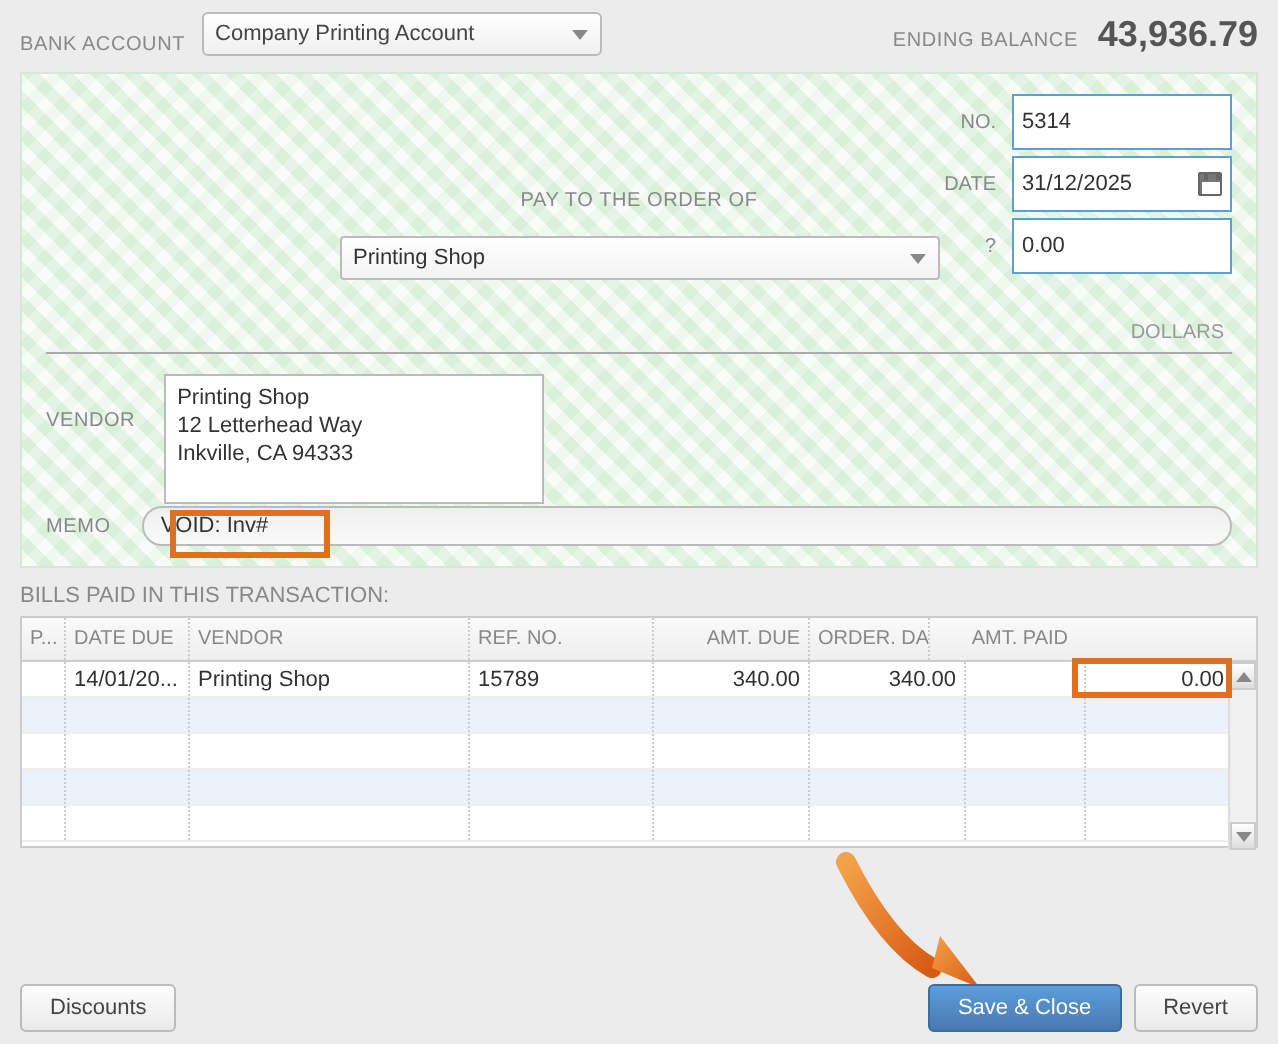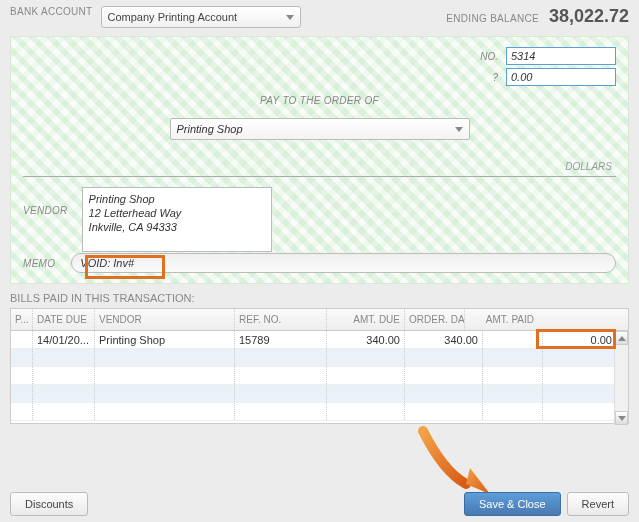--- a/index.html
+++ b/index.html
@@ -7,21 +7,21 @@
     font-family: Arial, sans-serif;
     font-size: 11px;
     background: #ececec;
     width: 639px;
     height: 522px;
     position: relative;
     color: #333;
   }
   .top-row {
     display: flex;
-    align-items: flex-start;
+    align-items: flex-end;
     padding: 6px 10px 4px 10px;
     gap: 8px;
   }
   .label-gray {
     color: #888;
     font-size: 10px;
     letter-spacing: 0.3px;
   }
   .account-select {
     display: flex;
@@ -55,21 +55,20 @@
   }
   .check-area {
     background: #e6f6e6;
     background-image: repeating-linear-gradient(45deg, rgba(255,255,255,0.5) 0 6px, rgba(210,235,210,0.4) 6px 12px),
                       repeating-linear-gradient(-45deg, rgba(255,255,255,0.4) 0 6px, rgba(210,235,210,0.3) 6px 12px);
     margin: 4px 10px 8px 10px;
     padding: 10px 12px 10px 12px;
     position: relative;
     height: 248px;
     border: 1px solid #d8e8d8;
-    font-style: italic;
   }
   .check-fields-right {
     position: absolute;
     right: 12px;
     top: 10px;
     width: 160px;
   }
   .field-row {
     display: flex;
     align-items: center;
@@ -79,21 +78,21 @@
   }
   .field-label {
     color: #888;
     font-size: 10px;
     width: 30px;
     text-align: right;
   }
   .field-input {
     border: 1px solid #5aa0d8;
     background: #fff;
-    height: 18px;
+    height: 28px;
     width: 110px;
     padding: 0 4px;
     font-size: 11px;
     display: flex;
     align-items: center;
   }
   .date-input {
     display: flex;
     align-items: center;
     justify-content: space-between;
@@ -303,31 +302,38 @@
 <body>
 
 <div class="top-row">
   <span class="label-gray">BANK ACCOUNT</span>
   <div class="account-select">
     <span>Company Printing Account</span>
     <span class="caret-down"></span>
   </div>
   <div class="balance">
     <span class="label-gray">ENDING BALANCE</span>
-    <span class="balance-value">38,022.72</span>
+    <span class="balance-value">43,936.79</span>
   </div>
 </div>
 
 <div class="check-area">
 
   <div class="check-fields-right">
     <div class="field-row">
       <span class="field-label">NO.</span>
       <div class="field-input">
         <span>5314</span>
+      </div>
+    </div>
+    <div class="field-row">
+      <span class="field-label">DATE</span>
+      <div class="field-input date-input">
+        <span>31/12/2025</span>
+        <span class="cal-icon"></span>
       </div>
     </div>
     <div class="field-row">
       <span class="field-label">?</span>
       <div class="field-input">
         <span>0.00</span>
       </div>
     </div>
   </div>
 

